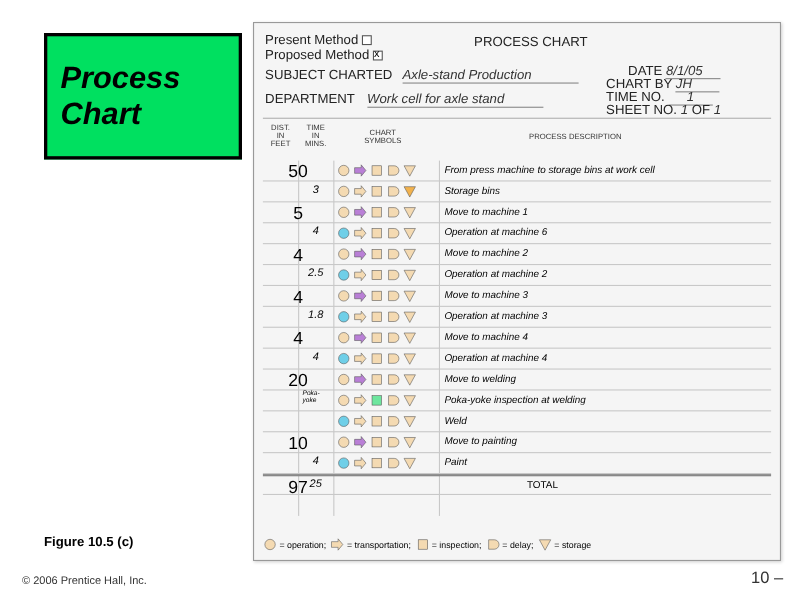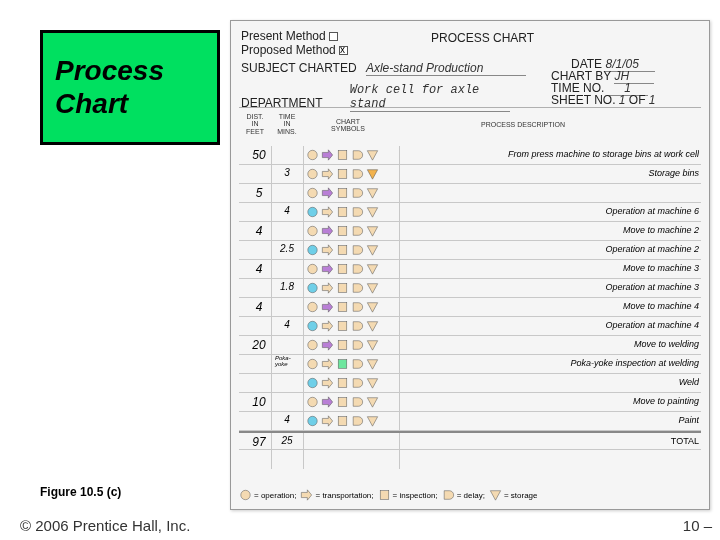--- a/index.html
+++ b/index.html
@@ -10,31 +10,31 @@
   .hdr { position: absolute; font-size: 12px; }
   .hdr-lbl { color: #222; }
   .hdr-val { font-style: italic; color: #333; }
   .checkbox { display: inline-block; width: 9px; height: 9px; border: 1px solid #555; background: #fff; vertical-align: middle; position: relative; }
   .checkbox.checked::after { content: "x"; position: absolute; top: -3px; left: 0; font-size: 10px; }
   .underline { border-bottom: 1px solid #888; display: inline-block; }
   .divider { position: absolute; left: 8px; right: 8px; border-top: 1px solid #b0b0b0; }
   .colhead { position: absolute; font-size: 7px; text-align: center; color: #333; line-height: 1.05; }
   .table { position: absolute; left: 8px; top: 125px; right: 8px; }
   .row { height: 19px; border-bottom: 1px solid #c8c8c8; position: relative; }
-  .cell-dist { position: absolute; left: 6px; width: 28px; text-align: center; font-style: italic; font-size: 12px; top: 2px; }
+  .cell-dist { position: absolute; left: 18px; width: 28px; text-align: center; font-size: 16px; top: 2px; }
   .cell-time { position: absolute; left: 34px; width: 28px; text-align: center; font-style: italic; font-size: 10px; top: 2px; }
   .cell-sym { position: absolute; left: 66px; width: 92px; top: 2px; display: flex; gap: 1px; }
-  .cell-desc { position: absolute; left: 165px; right: 2px; font-style: italic; font-size: 9px; top: 3px; white-space: nowrap; overflow: hidden; text-align: right; }
+  .cell-desc { position: absolute; left: 165px; right: 2px; font-style: italic; font-size: 9px; top: 3px; white-space: nowrap; overflow: hidden; }
   .sym { width: 14px; height: 13px; display: flex; align-items: center; justify-content: center; }
   .sym svg { width: 13px; height: 12px; }
   .vline { position: absolute; top: 125px; bottom: 40px; width: 1px; background: #c8c8c8; }
   .totals { font-weight: normal; }
   .poka { position: absolute; left: 36px; width: 26px; font-size: 6px; font-style: italic; top: 0px; line-height: 1; }
   .figure-label { position: absolute; left: 40px; top: 485px; font-size: 12px; font-weight: bold; }
-  .copyright { position: absolute; left: 8px; bottom: 6px; font-size: 15px; color: #333; padding-left: 12px; }
+  .copyright { position: absolute; left: 8px; bottom: 6px; font-size: 10px; color: #333; padding-left: 12px; }
   .slidenum { position: absolute; right: 8px; bottom: 6px; font-size: 15px; color: #333; }
   .legend { position: absolute; left: 8px; bottom: 8px; right: 8px; font-size: 8px; display: flex; gap: 4px; flex-wrap: nowrap; margin-top: 35px; }
   .legend .sym { width: 13px; height: 12px; }
 </style>
 </head>
 <body>
 
 <div class="title-box">
   <span>Process Chart</span>
 </div>
@@ -61,21 +61,21 @@
   <div class="hdr" style="left:320px; top:48px;">
     <span class="hdr-lbl">CHART BY</span>
     <span class="hdr-val underline" style="width:40px;">JH</span>
   </div>
   <div class="hdr" style="left:320px; top:60px;">
     <span class="hdr-lbl">TIME NO.</span>
     <span class="hdr-val underline" style="width:40px; text-align:center;">1</span>
   </div>
   <div class="hdr" style="left:10px; top:62px;">
     <span class="hdr-lbl">DEPARTMENT</span>
-    <span class="hdr-val underline" style="width:160px; margin-left:24px;font-family:Liberation Mono, monospace;">Work cell for axle stand</span>
+    <span class="hdr-val underline" style="width:160px; margin-left:8px;">Work cell for axle stand</span>
   </div>
   <div class="hdr" style="left:320px; top:72px;">
     <span class="hdr-lbl">SHEET NO.</span>
     <span class="hdr-val">1</span>
     <span class="hdr-lbl">OF</span>
     <span class="hdr-val">1</span>
   </div>
 
   <div class="divider" style="top:86px;"></div>
 
@@ -184,20 +184,21 @@
             <svg viewBox="0 0 14 14">
               <path d="M2 2 L8 2 A5 5 0 0 1 8 12 L2 12 Z" fill="#f2b24d" fill-opacity="0.4" stroke="#555" stroke-width="0.6"></path>
             </svg>
           </span>
           <span class="sym">
             <svg viewBox="0 0 14 14">
               <path d="M1 2 L13 2 L7 13 Z" fill="#f2b24d" fill-opacity="0.4" stroke="#555" stroke-width="0.6"></path>
             </svg>
           </span>
         </span>
+    <span class="cell-desc">Move to machine 1</span>
       </div>
       <div class="row">
     <span class="cell-dist"></span>
     <span class="cell-time">4</span>
 
     <span class="cell-sym">
           <span class="sym">
             <svg viewBox="0 0 14 14">
               <circle cx="7" cy="7" r="5.5" fill="#6fcfe8" fill-opacity="1" stroke="#555" stroke-width="0.6"></circle>
             </svg>

